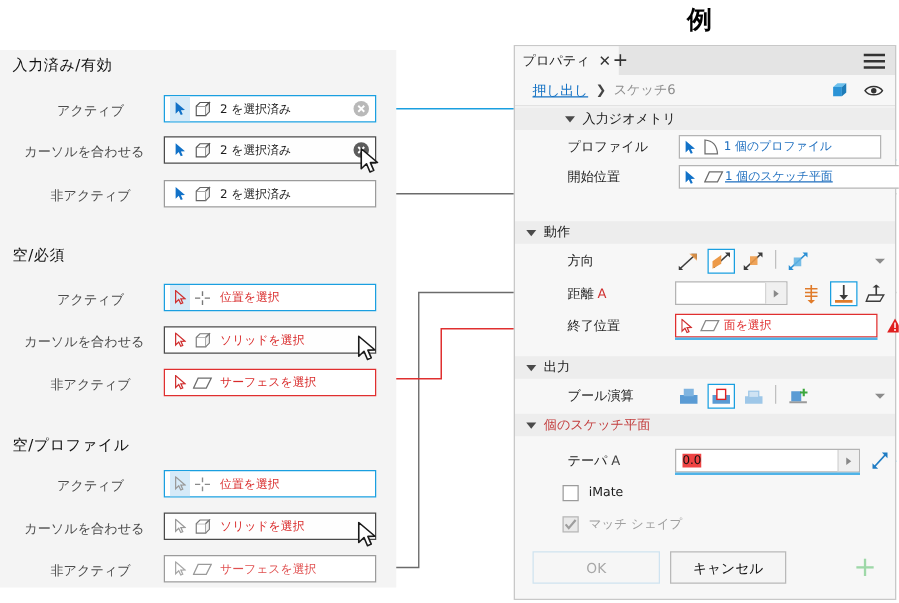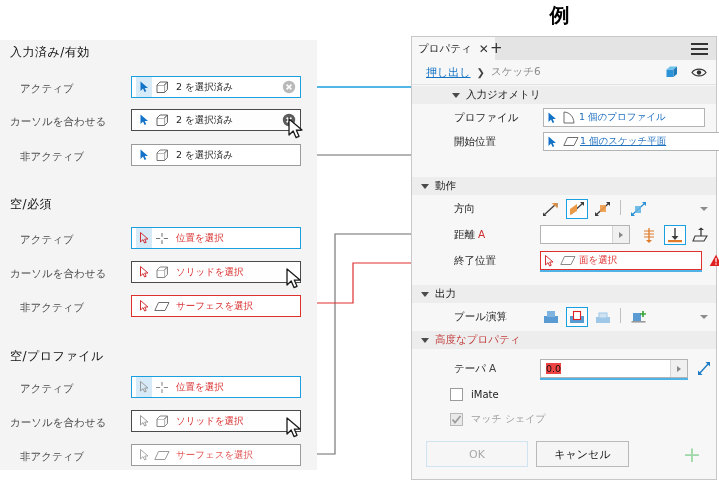--- a/index.html
+++ b/index.html
@@ -23,21 +23,21 @@
   #left-panel{
     left:0px;top:40px;width:317px;height:430px;
     background:#f4f4f4;
   }
   .sec-title{
     position:absolute;font-size:12px;font-weight:normal;color:#111;
     letter-spacing:0.5px;white-space:nowrap;
   }
   .row-label{
     position:absolute;font-size:10.5px;color:#4b4b4b;
-    text-align:left;white-space:nowrap;
+    text-align:center;white-space:nowrap;
   }
   .selfield{
     position:absolute;height:22px;box-sizing:border-box;
     background:#ffffff;border:1px solid #8a8a8a;
     display:flex;align-items:center;padding:0 4px;
   }
   .selfield.active{border:1px solid #1a9fe0;}
   .selfield.hover{border:1px solid #4a4a4a;background:#fefefe;}
   .selfield.inactive{border:1px solid #9b9b9b;}
   .selfield.err{border:1px solid #e02f2f;}
@@ -554,21 +554,21 @@
           <rect x="1.5" y="12" width="14" height="1.6" fill="#9a9a9a"></rect>
           <rect x="3" y="4" width="8" height="8" fill="#5a9bd4"></rect>
           <path d="M13 2 L13 8 M10 5 L16 5" stroke="#3ca73c" stroke-width="1.7"></path>
         </svg>
     </span>
     <span class="dropcaret" style="left:272px;top:10px;"></span>
   </div>
 
   <div class="grp-head" style="top:294px;">
     <span class="caret"></span>
-    <span class="gtext rd">高度なプロパティ</span>
+    <span class="gtext rd">個のスケッチ平面</span>
   </div>
 
   <div class="prow" style="top:320px;">
     <span class="plabel">
       <span>テーパ</span><span class="sfx" style="color:#444;">A</span>
     </span>
     <span class="pfield" style="left:112px;top:2px;width:148px;padding:0;">
       <span class="ftxt" style="margin-left:5px;color:#111;background:#ef4444;">0.0</span>
       <span class="spinbtn" style="right:0;top:0;">
           <span class="sc"></span>

